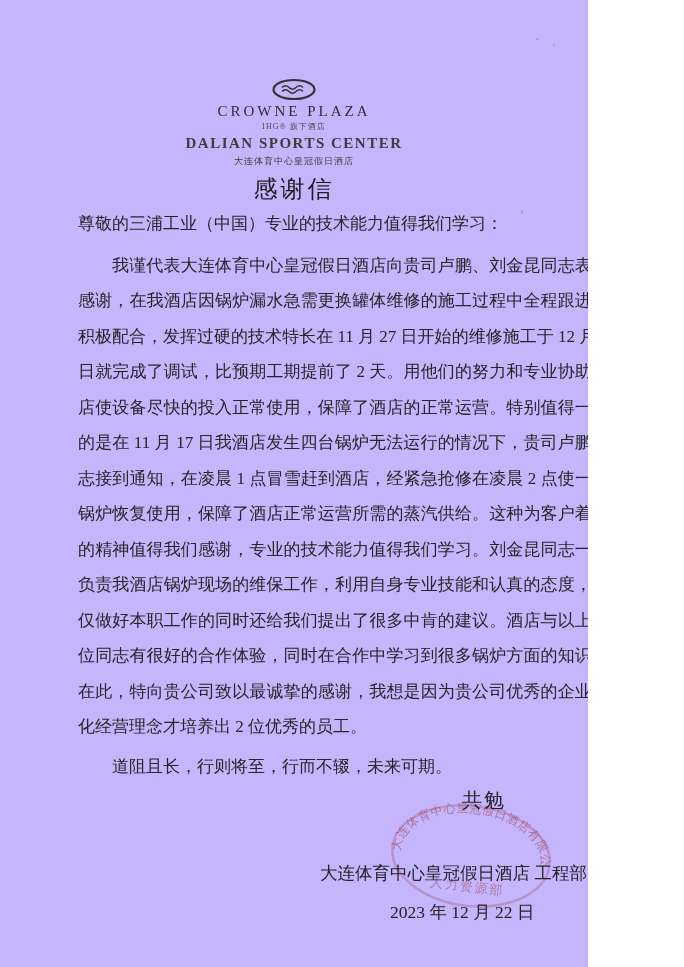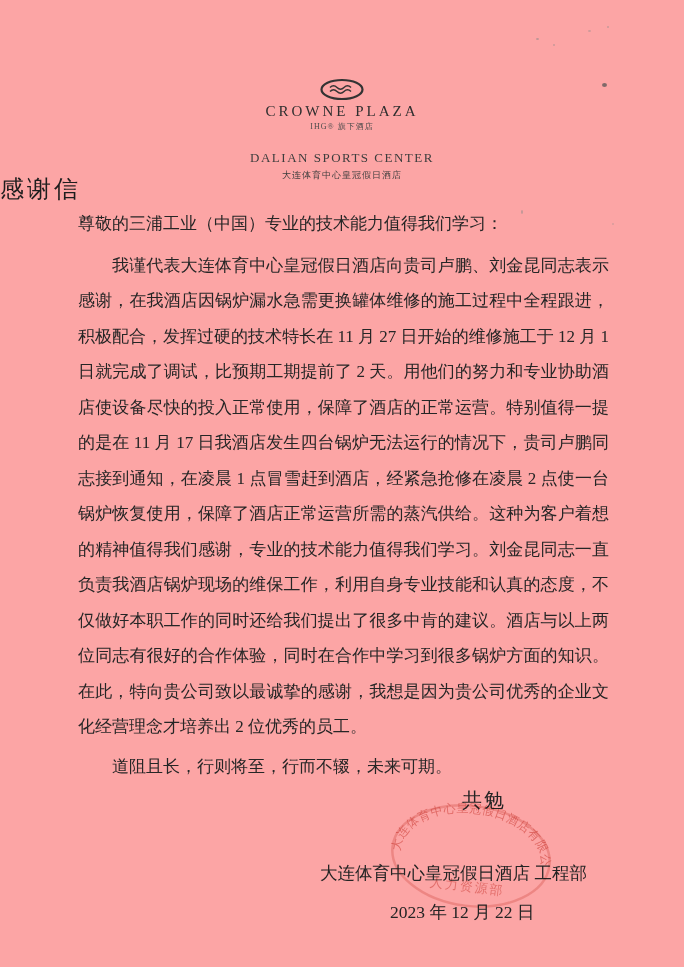--- a/index.html
+++ b/index.html
@@ -1,34 +1,34 @@
 <!DOCTYPE html>
 <html><head>
 <meta charset="utf-8">
 <style>
   html,body{margin:0;padding:0;background:#ffffff;}
   .page{
     position:relative;
-    width:684px;height:967px;
-    background:#fca5a5;
+    width:588px;height:967px;
+    background:#c4b5fd;
     font-family:"Liberation Serif","DejaVu Serif",serif;
     color:#2b2b2b;
     overflow:hidden;
   }
   
   .logo{position:absolute;top:78px;left:0;width:100%;text-align:center;color:#3a3a3a;}
   .emblem{display:block;margin:0 auto 2px auto;}
   .brand{font-size:15px;letter-spacing:3px;color:#2f2f2f;font-weight:500;}
   .brand-sub{font-size:8px;letter-spacing:1px;margin-top:1px;color:#4a4a4a;}
-  .hotel-en{font-size:13px;letter-spacing:1.5px;margin-top:18px;color:#3d3d3d;}
+  .hotel-en{font-size:15px;letter-spacing:1.5px;margin-top:3px;color:#3d3d3d;font-weight:bold;}
   .hotel-cn{font-size:9px;letter-spacing:1px;margin-top:3px;color:#3d3d3d;text-align:center;}
   
   .title{
     position:absolute;top:173px;left:0;width:100%;
-    font-size:24px;letter-spacing:3px;color:#1d1d1d;
+    text-align:center;font-size:24px;letter-spacing:3px;color:#1d1d1d;
   }
   
   .letter-body{
     position:absolute;left:78px;top:206px;width:531px;
     font-size:17px;line-height:35.5px;
     text-align:justify;text-justify:inter-ideograph;
     color:#262626;
   }
   .salutation{margin:0;}
   .para{margin:6px 0 0 0;text-indent:2em;}

